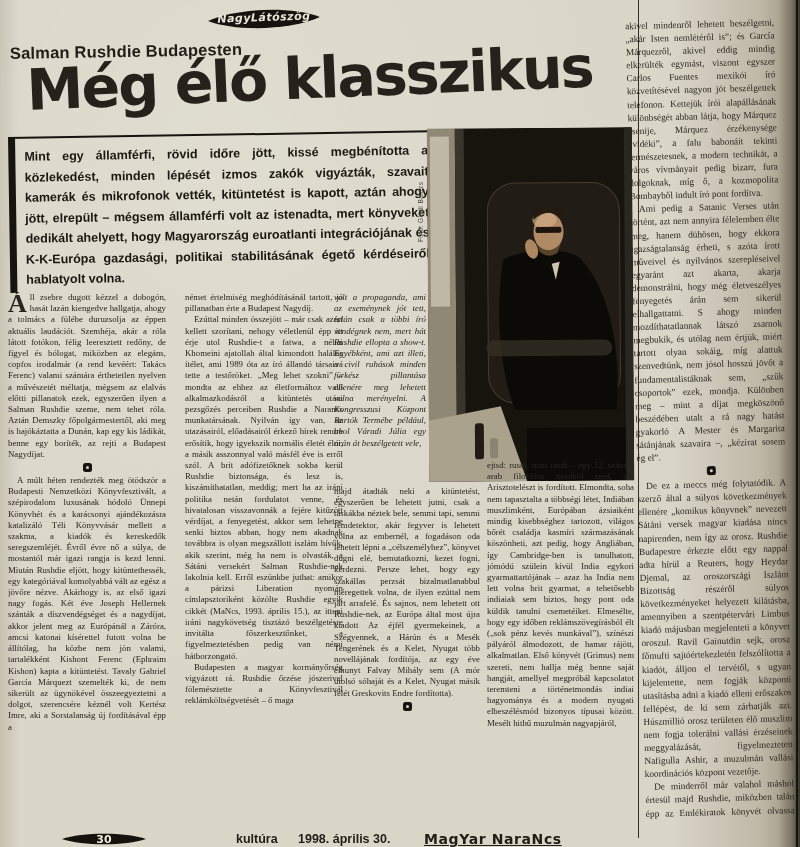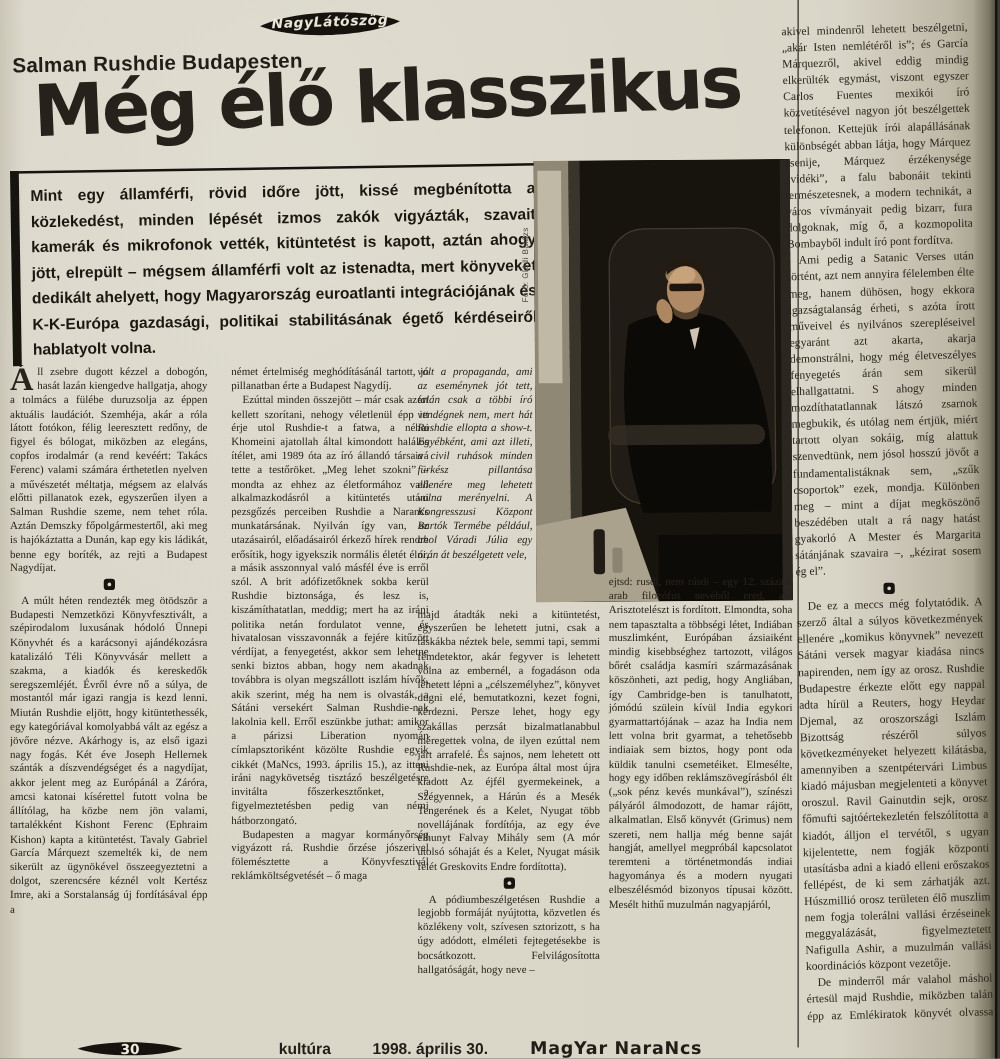--- a/index.html
+++ b/index.html
@@ -52,23 +52,23 @@
   .gutter{position:absolute;right:0;top:0;width:22px;height:847px;
     background:linear-gradient(90deg,rgba(60,54,42,0) 0,rgba(60,54,42,.35) 60%,rgba(25,22,16,.75) 100%);}
   .edge-line{position:absolute;right:2px;top:0;width:2px;height:847px;background:#15130e;}
   
   .footer{position:absolute;left:0;top:830px;width:640px;height:17px;
     font-family:"Liberation Sans", sans-serif;margin-left:26px;}
   .pn-badge{position:absolute;left:36px;top:2px;width:84px;height:14px;}
   .pn-badge svg{position:absolute;left:0;top:0;}
   .pn-badge .ptxt{position:absolute;left:0;top:1px;width:84px;text-align:center;
     font:bold 11px "DejaVu Sans", sans-serif;color:#efebdd;}
-  .f-section{position:absolute;left:197px;top:2px;font:bold 12.5px "Liberation Sans", sans-serif;}
+  .f-section{position:absolute;left:210px;top:2px;font:bold 12.5px "Liberation Sans", sans-serif;}
   .f-date{position:absolute;left:272px;top:2px;font:bold 12.5px "Liberation Sans", sans-serif;}
-  .f-logo{position:absolute;left:398px;top:1px;font:bold 14px "DejaVu Sans", sans-serif;letter-spacing:.6px;}
+  .f-logo{position:absolute;left:398px;top:1px;font:bold 14px "DejaVu Sans", sans-serif;letter-spacing:.6px;text-decoration:underline;}
 </style>
 </head>
 <body>
 
 <div class="page">
 
   <div class="top-badge">
     <svg width="112" height="26" viewBox="0 0 112 26">
       <path d="M0,13 C28,1 84,1 112,13 C84,25 28,25 0,13 Z" fill="#16130e"></path>
       <path d="M4,13 C30,4 82,4 108,13" stroke="#56514300" fill="none"></path>
@@ -126,21 +126,20 @@
 
   <div class="col" id="col3">
     <p>volt a propaganda, ami az eseménynek jót tett, talán csak a többi író vendégnek nem, mert hát Rushdie ellopta a show-t. Egyébként, ami azt illeti, a civil ruhások minden fürkész pillantása ellenére meg lehetett volna merényelni. A Kongresszusi Központ Bartók Termébe például, ahol Váradi Júlia egy órán át beszélgetett vele,</p>
   </div>
 
   <div class="col" id="col3b">
     <p>majd átadták neki a kitüntetést, egyszerűen be lehetett jutni, csak a táskákba néztek bele, semmi tapi, semmi fémdetektor, akár fegyver is lehetett volna az embernél, a fogadáson oda lehetett lépni a „célszemélyhez”, könyvet dugni elé, bemutatkozni, kezet fogni, kérdezni. Persze lehet, hogy egy szakállas perzsát bizalmatlanabbul méregettek volna, de ilyen ezúttal nem járt arrafelé. És sajnos, nem lehetett ott Rushdie-nek, az Európa által most újra kiadott Az éjfél gyermekeinek, a Szégyennek, a Hárún és a Mesék Tengerének és a Kelet, Nyugat több novellájának fordítója, az egy éve elhunyt Falvay Mihály sem (A mór utolsó sóhaját és a Kelet, Nyugat másik felét Greskovits Endre fordította).</p>
     <div class="sbreak">
         <i></i>
       </div>
-    <p class="ind">A pódiumbeszélgetésen Rushdie a legjobb formáját nyújtotta, közvetlen és közlékeny volt, szívesen sztorizott, s ha úgy adódott, elméleti fejtegetésekbe is bocsátkozott. Felvilágosította hallgatóságát, hogy neve –</p>
   </div>
 
   <div class="col" id="col4">
     <p>ejtsd: rusdi, nem rásdi – egy 12. századi arab filozófus nevéből ered, aki Arisztotelészt is fordított. Elmondta, soha nem tapasztalta a többségi létet, Indiában muszlimként, Európában ázsiaiként mindig kisebbséghez tartozott, világos bőrét családja kasmíri származásának köszönheti, azt pedig, hogy Angliában, így Cambridge-ben is tanulhatott, jómódú szülein kívül India egykori gyarmattartójának – azaz ha India nem lett volna brit gyarmat, a tehetősebb indiaiak sem biztos, hogy pont oda küldik tanulni csemetéiket. Elmesélte, hogy egy időben reklámszövegírásból élt („sok pénz kevés munkával”), színészi pályáról álmodozott, de hamar rájött, alkalmatlan. Első könyvét (Grimus) nem szereti, nem hallja még benne saját hangját, amellyel megpróbál kapcsolatot teremteni a történetmondás indiai hagyománya és a modern nyugati elbeszélésmód bizonyos típusai között. Mesélt hithű muzulmán nagyapjáról,</p>
   </div>
 
   <div class="divider"></div>
   <div class="col" id="rightcol">
     <p>akivel mindenről lehetett beszélgetni, „akár Isten nemlétéről is”; és García Márquezről, akivel eddig mindig elkerülték egymást, viszont egyszer Carlos Fuentes mexikói író közvetítésével nagyon jót beszélgettek telefonon. Kettejük írói alapállásának különbségét abban látja, hogy Márquez zsenije, Márquez érzékenysége „vidéki”, a falu babonáit tekinti természetesnek, a modern technikát, a város vívmányait pedig bizarr, fura dolgoknak, míg ő, a kozmopolita Bombayből indult író pont fordítva.</p>
     <p class="ind">Ami pedig a Satanic Verses után történt, azt nem annyira félelemben élte meg, hanem dühösen, hogy ekkora igazságtalanság érheti, s azóta írott műveivel és nyilvános szerepléseivel egyaránt azt akarta, akarja demonstrálni, hogy még életveszélyes fenyegetés árán sem sikerül elhallgattatni. S ahogy minden mozdíthatatlannak látszó zsarnok megbukik, és utólag nem értjük, miért tartott olyan sokáig, míg alattuk szenvedtünk, nem jósol hosszú jövőt a fundamentalistáknak sem, „szűk csoportok” ezek, mondja. Különben meg – mint a díjat megköszönő beszédében utalt a rá nagy hatást gyakorló A Mester és Margarita sátánjának szavaira –, „kézirat sosem ég el”.</p>

